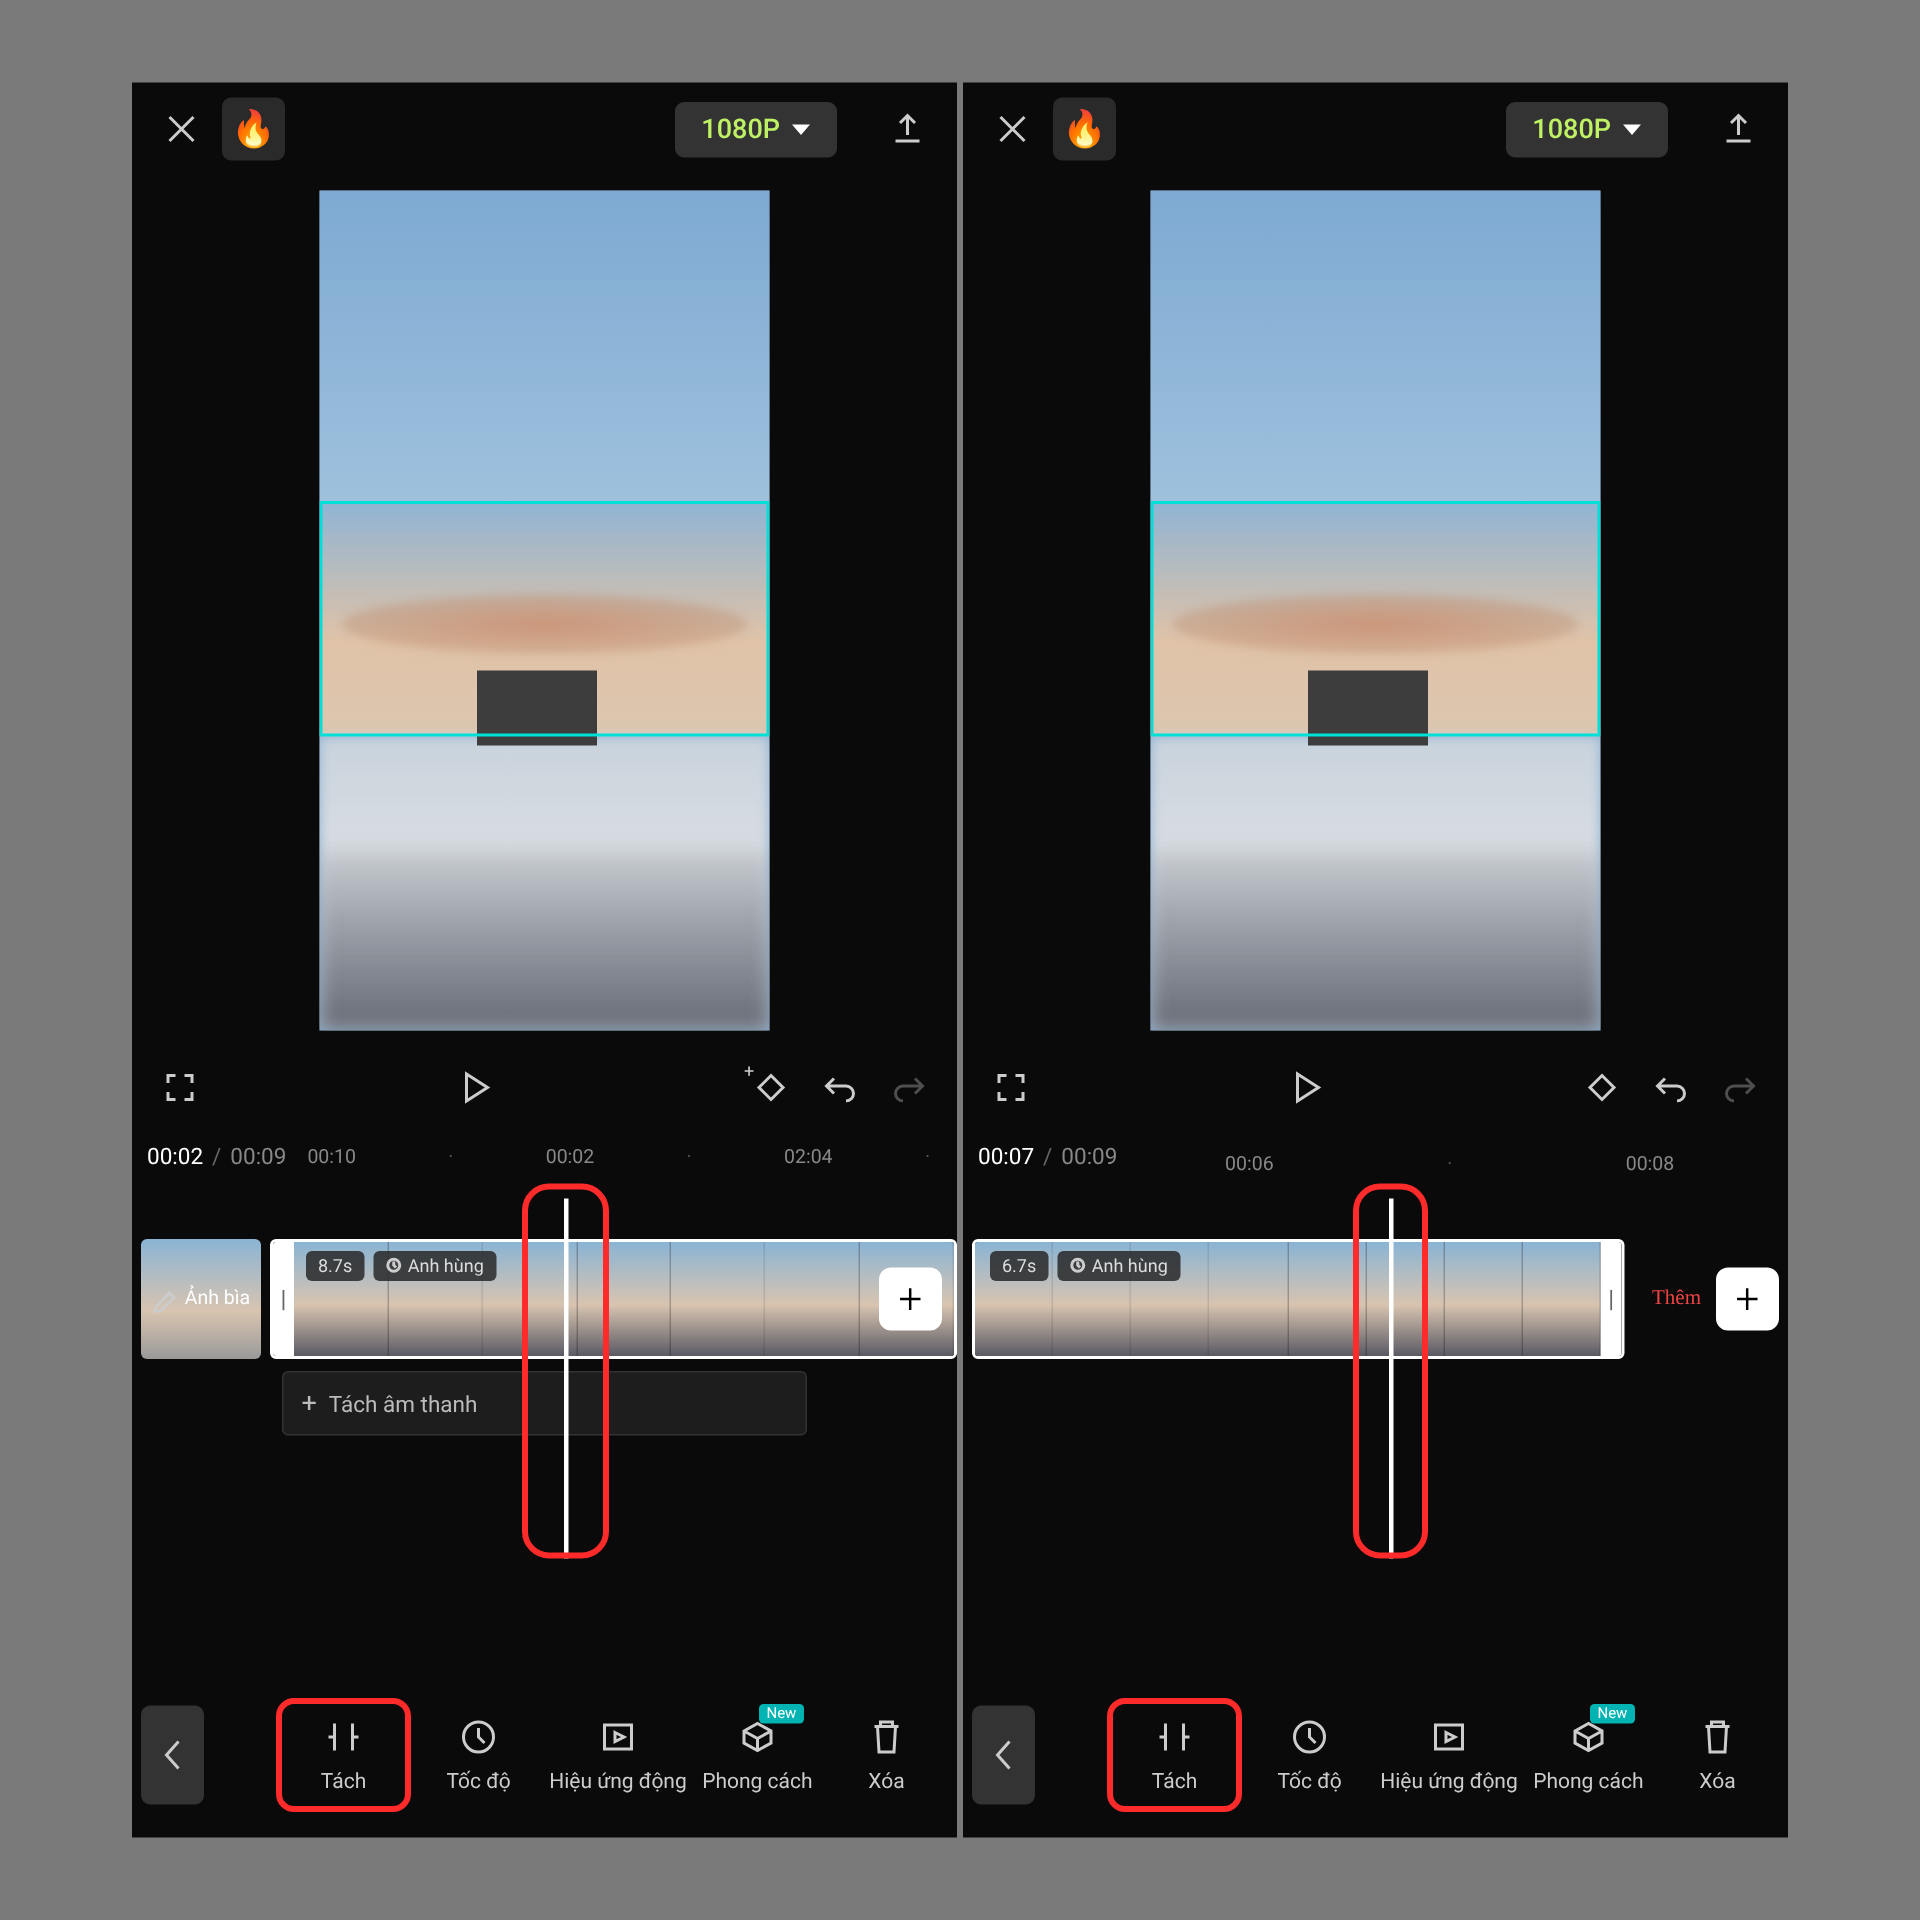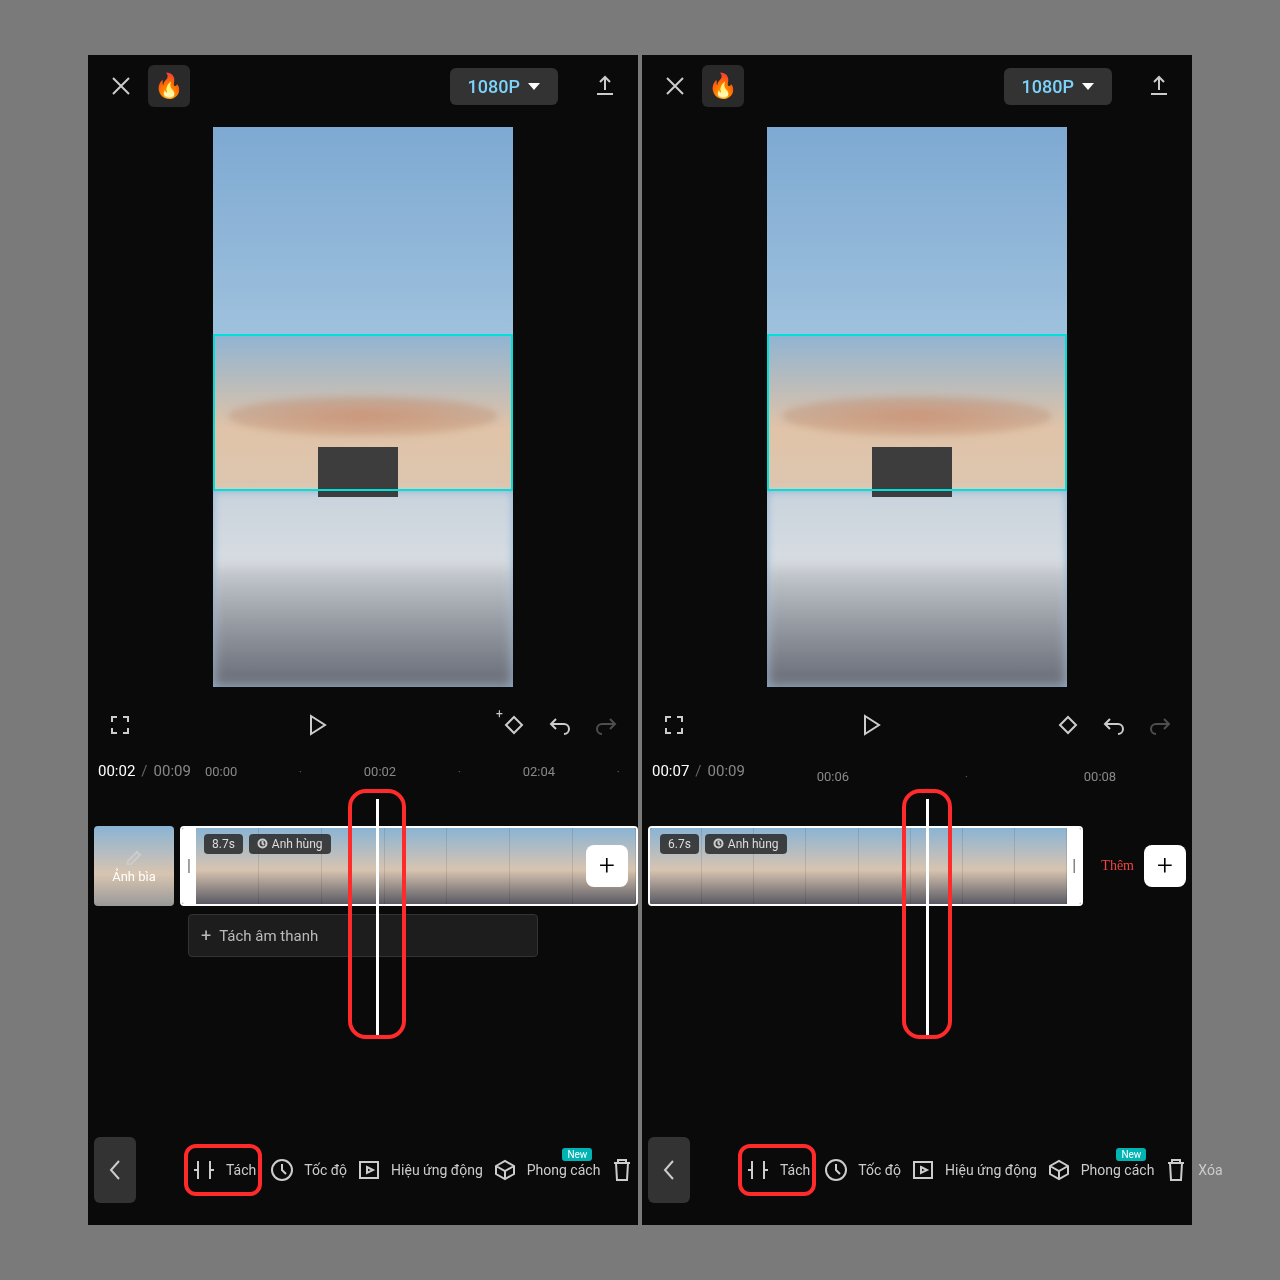--- a/index.html
+++ b/index.html
@@ -43,21 +43,21 @@
   .flame {
     width: 42px; height: 42px;
     background: #2a2a2a;
     border-radius: 6px;
     display: flex; align-items: center; justify-content: center;
     font-size: 24px;
   }
   .spacer { flex: 1; }
   .res-pill {
     background: #333;
-    color: #7dd3fc;
+    color: #bef264;
     font-size: 18px;
     font-weight: 500;
     padding: 8px 18px;
     border-radius: 6px;
     display: flex; align-items: center; gap: 8px;
     cursor: pointer;
   }
   .caret-down {
     width: 0; height: 0;
     border-left: 6px solid transparent;
@@ -169,21 +169,21 @@
     align-items: center;
     height: 85px;
     gap: 6px;
     position: relative;
     padding-left: 6px;
   }
   .cover-thumb {
     width: 80px; height: 80px;
     background: linear-gradient(180deg,#8ab4d4 0%, #d8c4b0 60%, #999 100%);
     border-radius: 4px;
-    display: flex; flex-direction: column; align-items: center; justify-content: center;
+    display: flex; flex-direction: row; align-items: center; justify-content: center;
     font-size: 13px; color: #fff;
     gap: 4px;
     cursor: pointer;
   }
   .track {
     flex: 1;
     height: 80px;
     position: relative;
     display: flex;
     align-items: center;
@@ -300,20 +300,21 @@
     border-radius: 6px;
     display: flex; align-items: center; justify-content: center;
     color: #ccc;
     cursor: pointer;
     flex: 0 0 42px;
     font-size: 22px;
   }
   .tool {
     flex: 1;
     display: flex;
+    flex-direction: column;
     align-items: center;
     justify-content: center;
     gap: 8px;
     color: #ccc;
     font-size: 14px;
     cursor: pointer;
     position: relative;
     padding: 8px 2px;
     border-radius: 6px;
   }
@@ -406,21 +407,21 @@
             <path class="gray-stroke" d="M16 4 L21 9 L16 14 M21 9 H8 A5 5 0 0 0 8 19"></path>
           </svg>
       </div>
     </div>
 
     <div class="timebar">
       <span class="time-cur">00:02</span>
       <span class="time-sep">/</span>
       <span>00:09</span>
       <div class="ruler">
-        <span>00:00</span>
+        <span>00:10</span>
         <span class="dot"></span>
         <span>00:02</span>
         <span class="dot"></span>
         <span>02:04</span>
         <span class="dot"></span>
       </div>
     </div>
 
     <div class="timeline-area">
       <div class="red-highlight" style="left:260px; width:58px; top:0; height:250px;"></div>

